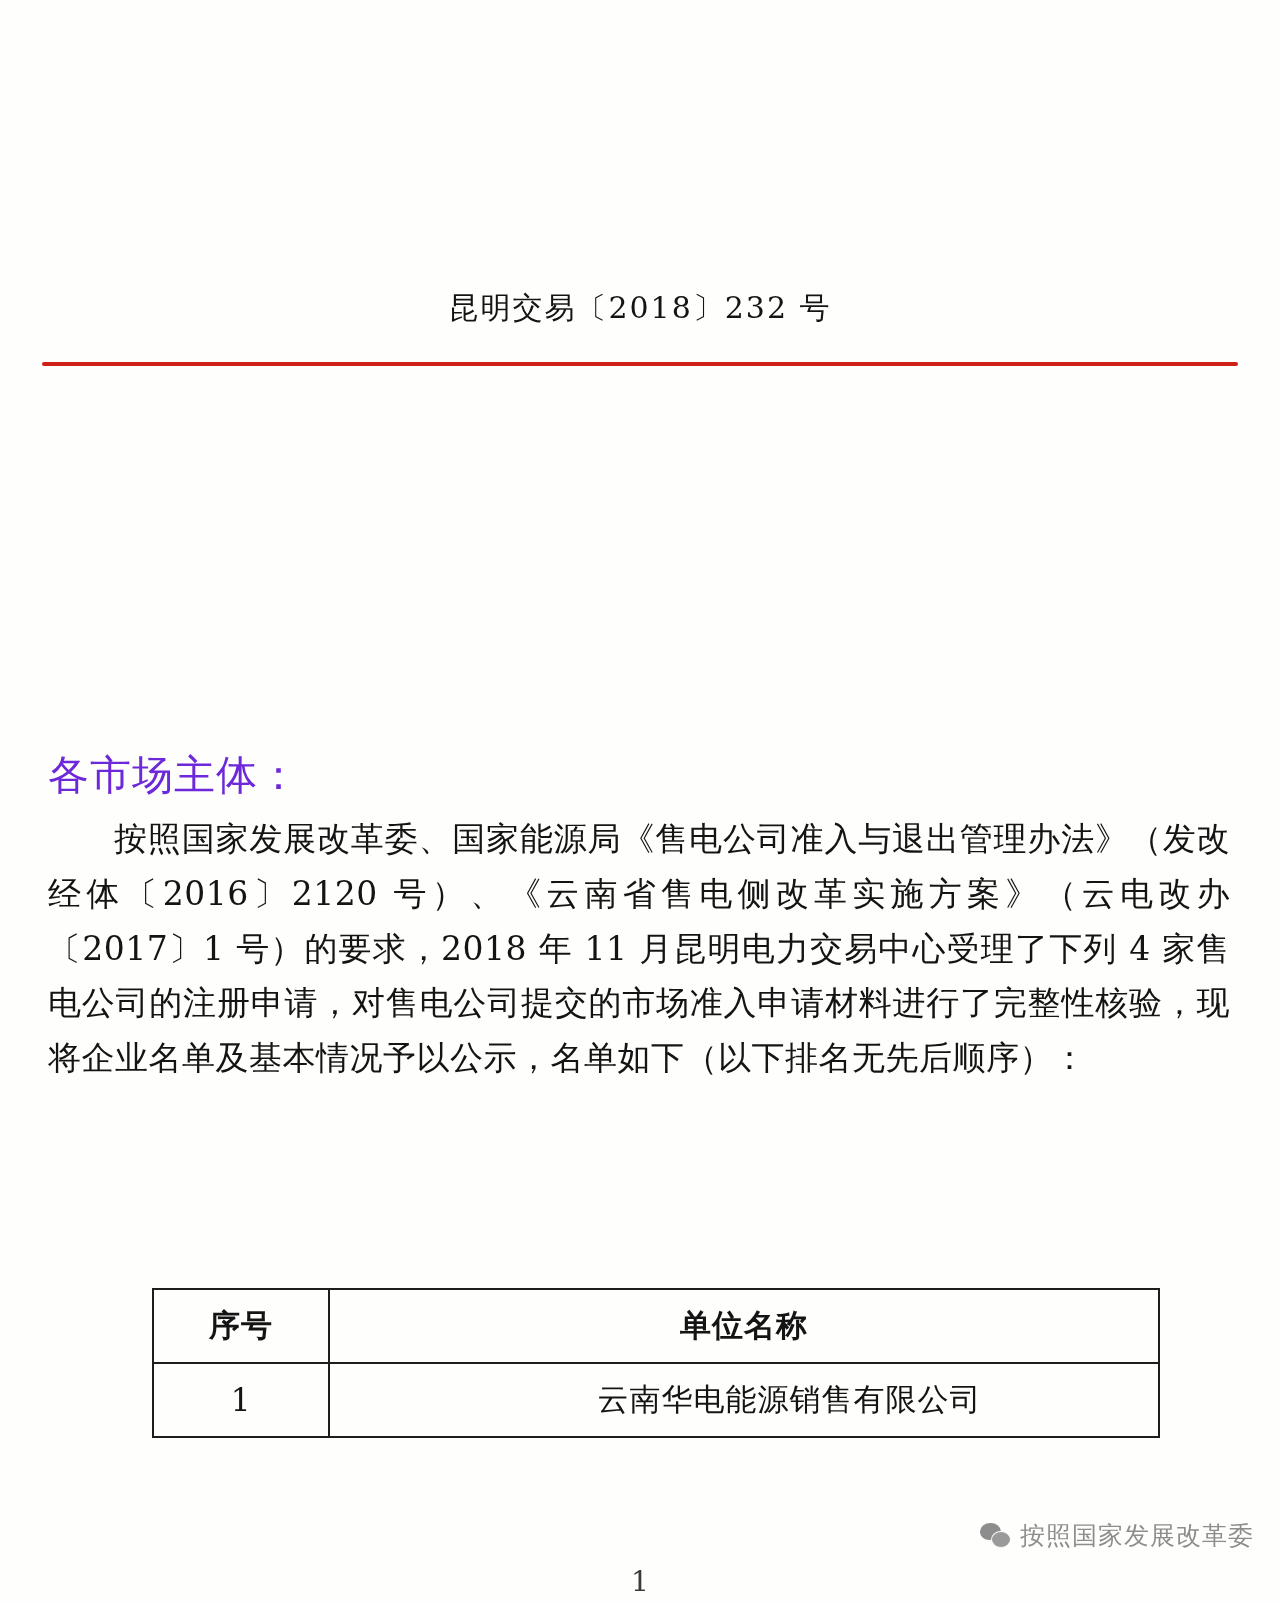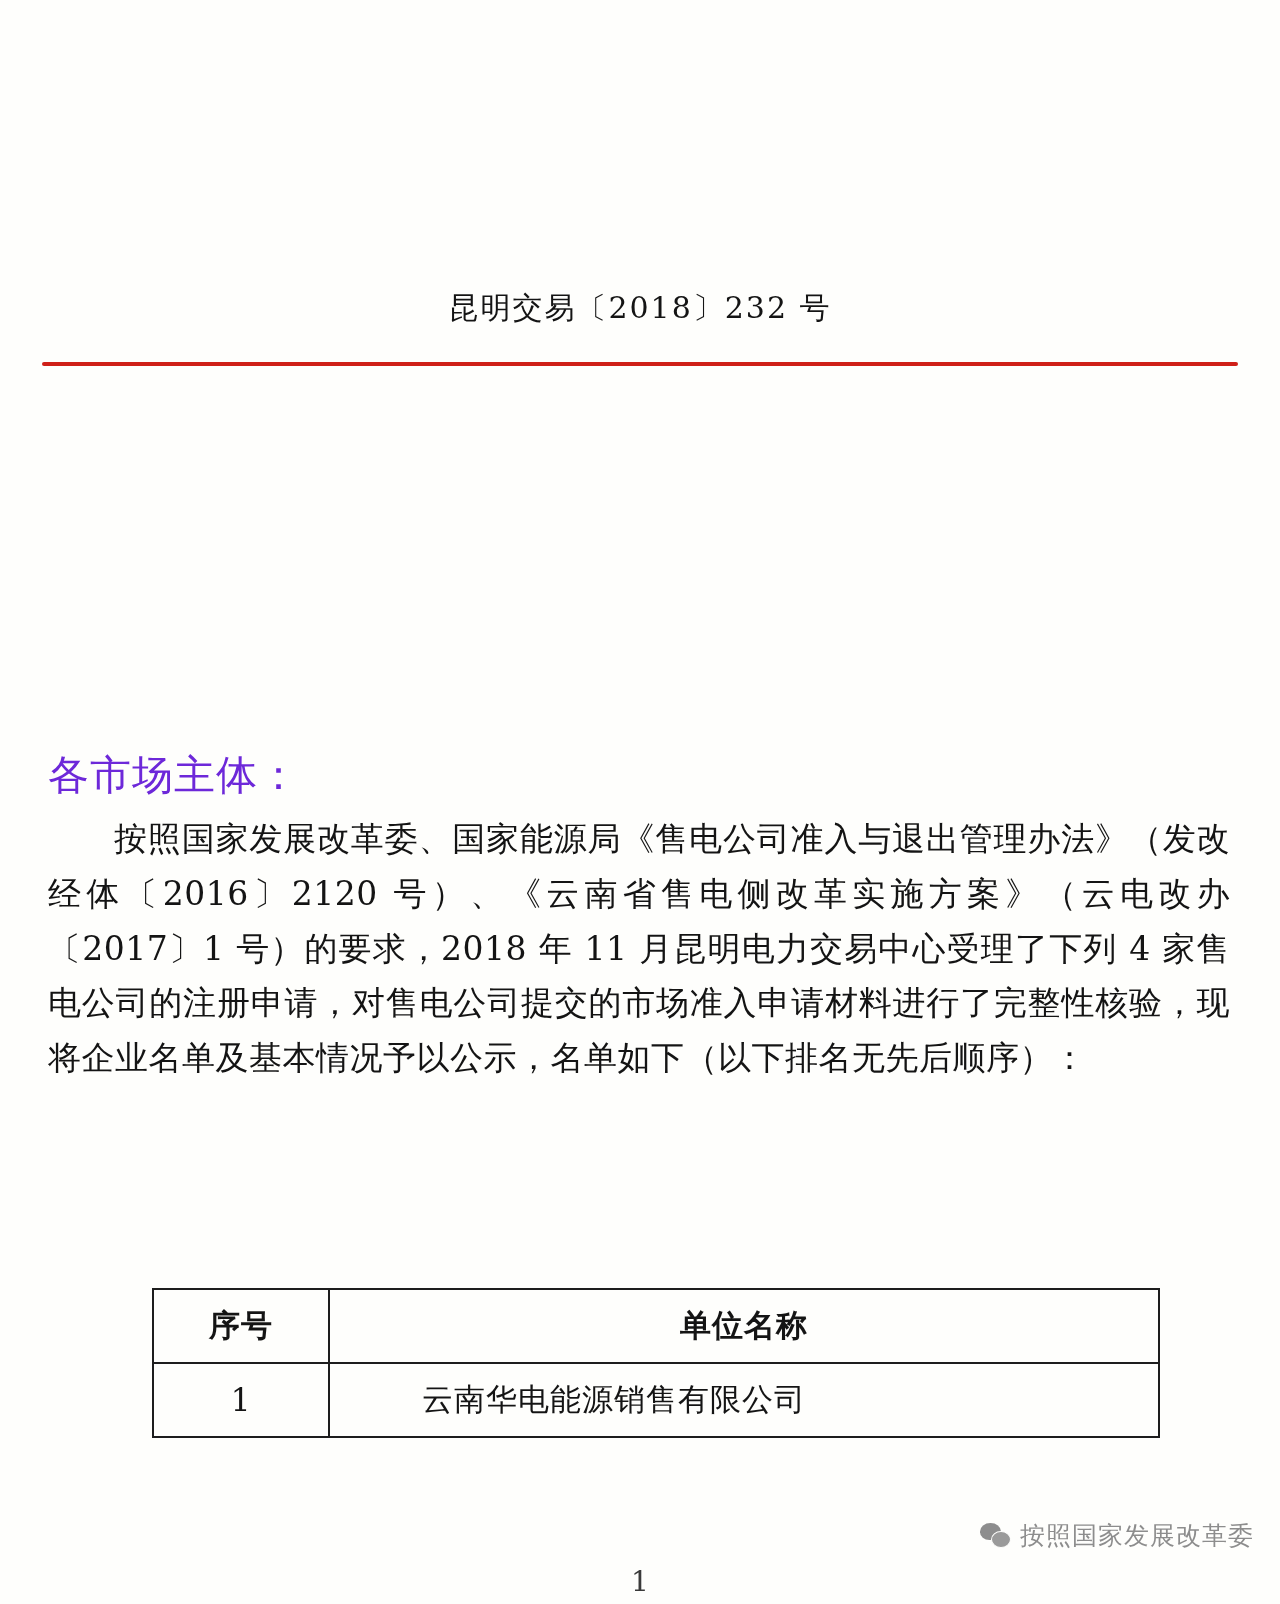--- a/index.html
+++ b/index.html
@@ -130,21 +130,21 @@
   }
   table.reg th.c-idx, table.reg td.c-idx {
     width: 172px;
     text-align: center;
   }
   table.reg th.c-name {
     text-align: center;
     border-radius: 9px;
   }
   table.reg td.c-name {
-    text-align: left;
+    text-align: center;
     padding-left: 92px;
     border-radius: 24px;
   }
   table.reg th {
     font-weight: bold;
   }
 
   
   .wechat {
     position: absolute;

